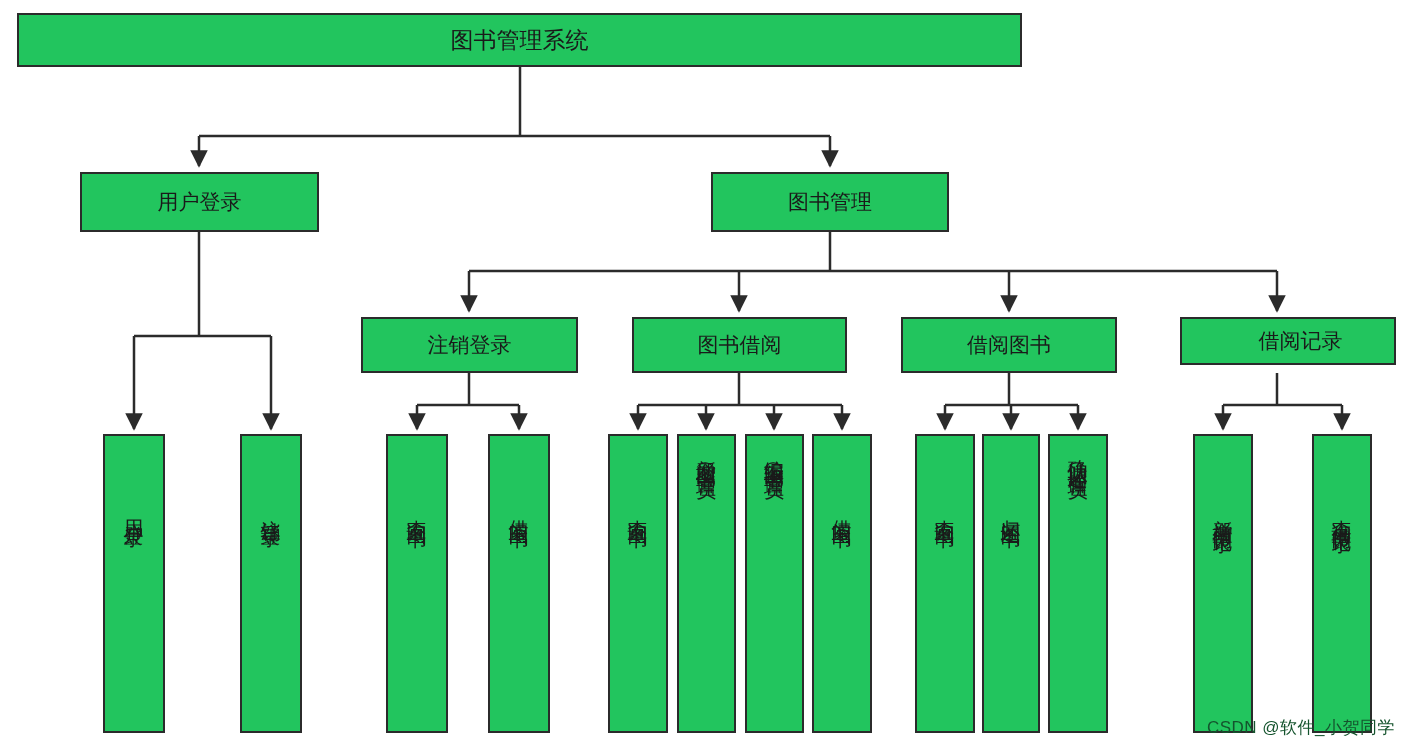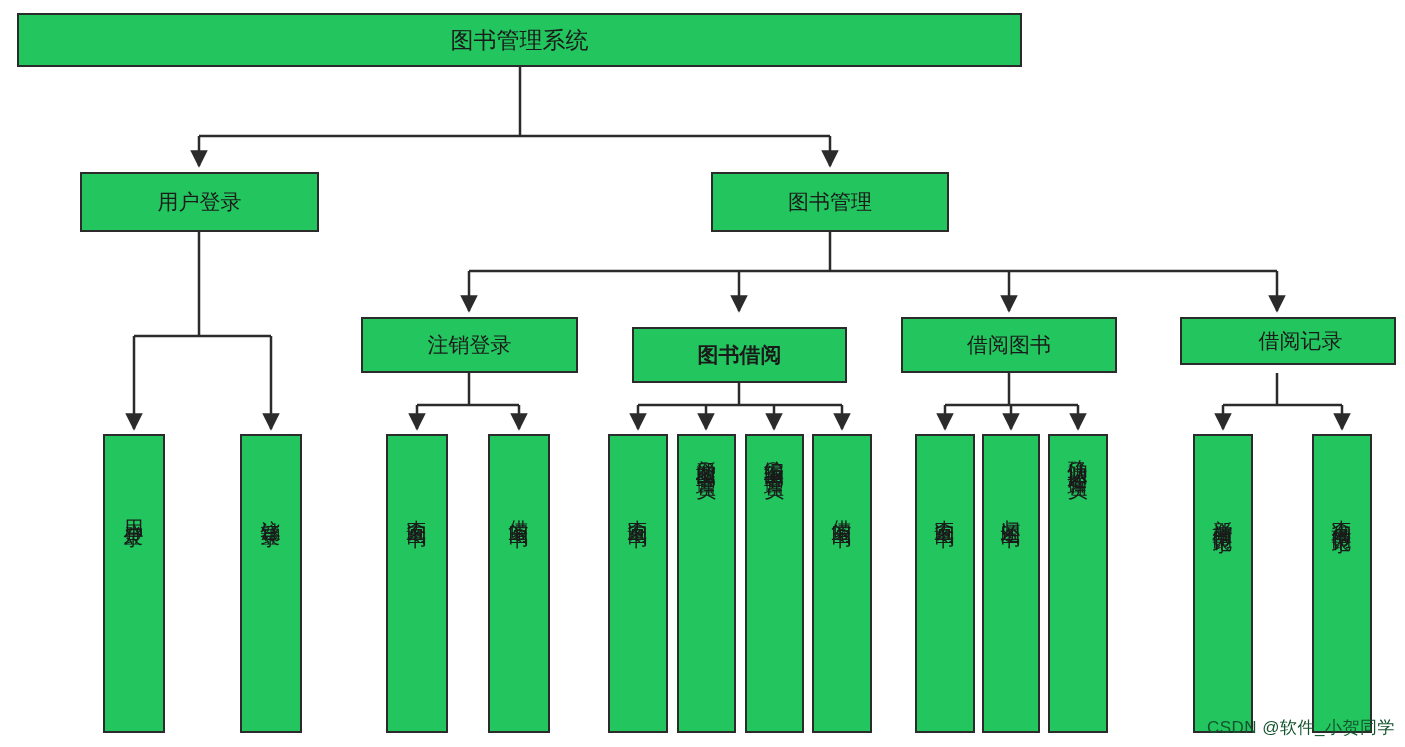--- a/index.html
+++ b/index.html
@@ -133,21 +133,21 @@
   <div class="node level2" style="left:80px; top:172px; width:239px; height:60px;">
     <span>用户登录</span>
   </div>
   <div class="node level2" style="left:711px; top:172px; width:238px; height:60px;">
     <span>图书管理</span>
   </div>
 
   <div class="node level2" style="left:361px; top:317px; width:217px; height:56px;">
     <span>注销登录</span>
   </div>
-  <div class="node level2" style="left:632px; top:327px; width:215px; height:56px;font-weight:bold;">
+  <div class="node level2" style="left:632px; top:317px; width:215px; height:56px;">
     <span>图书借阅</span>
   </div>
   <div class="node level2" style="left:901px; top:317px; width:216px; height:56px;">
     <span>借阅图书</span>
   </div>
   <div class="node level2" style="left:1180px; top:317px; width:216px; height:48px;padding-left:25px;">
     <span>借阅记录</span>
   </div>
 
   <div class="node leaf mid" style="left:103px; top:434px; width:62px; height:299px;">

